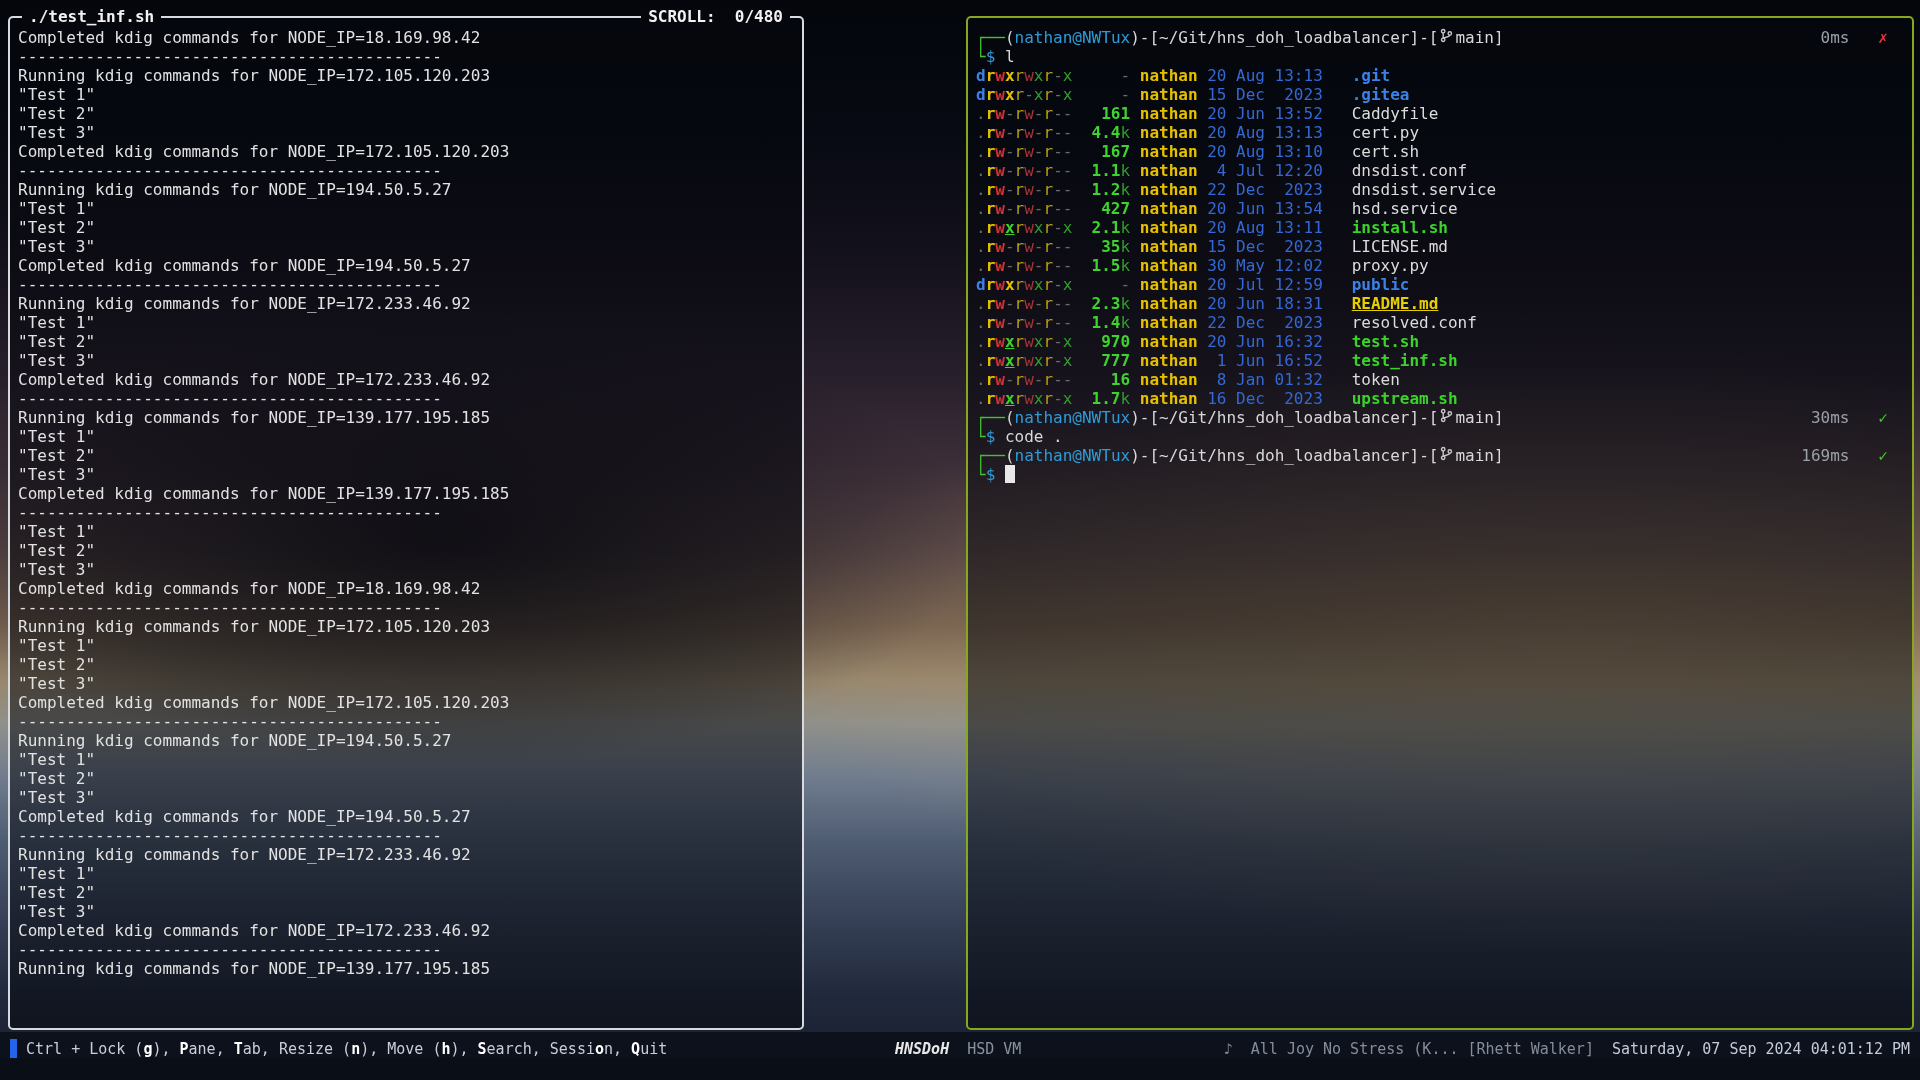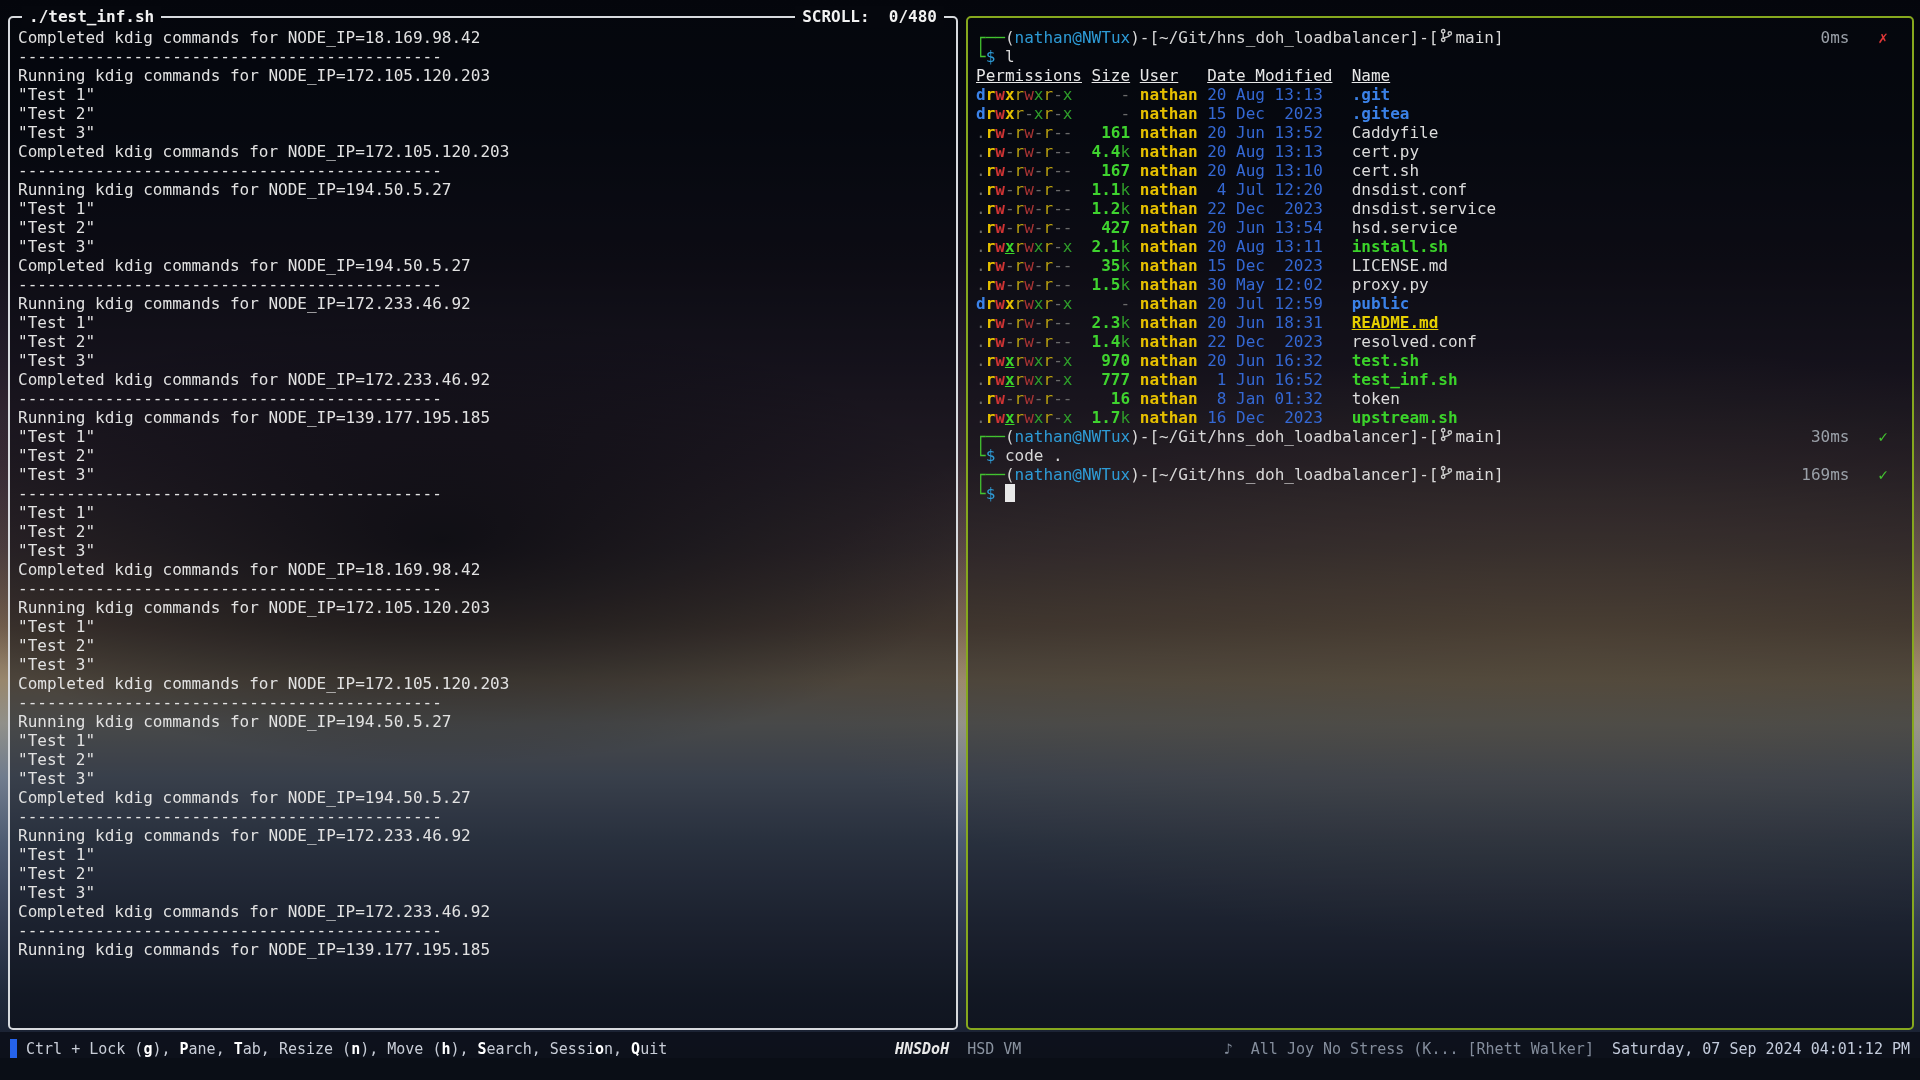--- a/index.html
+++ b/index.html
@@ -8,21 +8,21 @@
 
   .wallpaper{position:absolute;inset:0;background:
     radial-gradient(760px 320px at 23% 50%, rgba(8,8,16,.72), rgba(8,8,16,0) 70%),
     radial-gradient(1100px 420px at 82% 60%, rgba(208,176,120,.30), rgba(208,176,120,0) 72%),
     linear-gradient(180deg,#04060c 0%,#070a12 12%,#14111c 24%,#261e2b 34%,#3c2e38 43%,
       #564545 51%,#776250 58%,#98876d 63%,#90908a 67%,#707c8e 72%,#4e5c72 78%,
       #364056 85%,#212a3c 92%,#151b2b 100%)}
 
   .pane{position:absolute;top:16px;height:1014px;border:2px solid;border-radius:5px;
         background:rgba(6,8,13,.52)}
-  .pane-left{left:8px;width:950px;border-color:var(--border-white)}
+  .pane-left{left:8px;width:796px;border-color:var(--border-white)}
   .pane-right{left:966px;width:948px;border-color:var(--border-green)}
 
   .pane-top{position:absolute;top:-12px;left:12px;right:12px;display:flex;
             justify-content:space-between;pointer-events:none}
   .ptitle,.pscroll{background:#05070d;padding:0 7px;font-weight:bold;line-height:21px;white-space:pre}
   .pane-left .ptitle,.pane-left .pscroll{color:#f2f2f2}
   .pane-right .ptitle{color:var(--accent-green)}
   .pane-right .pscroll{color:var(--scroll-yellow)}
 
   .pane-body{position:absolute;inset:10px 6px 6px 8px;overflow:hidden;line-height:19px}
@@ -110,20 +110,21 @@
       <div class="tline">Running kdig commands for NODE_IP=172.233.46.92</div>
       <div class="tline">"Test 1"</div>
       <div class="tline">"Test 2"</div>
       <div class="tline">"Test 3"</div>
       <div class="tline">Completed kdig commands for NODE_IP=172.233.46.92</div>
       <div class="tline">--------------------------------------------</div>
       <div class="tline">Running kdig commands for NODE_IP=139.177.195.185</div>
       <div class="tline">"Test 1"</div>
       <div class="tline">"Test 2"</div>
       <div class="tline">"Test 3"</div>
+      <div class="tline">Completed kdig commands for NODE_IP=139.177.195.185</div>
       <div class="tline">--------------------------------------------</div>
       <div class="tline">"Test 1"</div>
       <div class="tline">"Test 2"</div>
       <div class="tline">"Test 3"</div>
       <div class="tline">Completed kdig commands for NODE_IP=18.169.98.42</div>
       <div class="tline">--------------------------------------------</div>
       <div class="tline">Running kdig commands for NODE_IP=172.105.120.203</div>
       <div class="tline">"Test 1"</div>
       <div class="tline">"Test 2"</div>
       <div class="tline">"Test 3"</div>
@@ -150,21 +151,20 @@
     <div id="cmd-block-0">
         <div class="tline pr-line"><span class="pr-green">┌──</span><span class="pr-wt">(</span><span class="pr-blue">nathan@NWTux</span><span class="pr-wt">)-[</span><span class="pr-wt">~/Git/hns_doh_loadbalancer</span><span class="pr-wt">]-[</span><span class="branch-icon"><svg width="13" height="15" viewBox="0 0 13 15" fill="none" stroke="#c9c9c9" stroke-width="1.4">
               <circle cx="3.2" cy="3.2" r="1.7"></circle>
               <circle cx="3.2" cy="11.8" r="1.7"></circle>
               <circle cx="9.8" cy="5.4" r="1.7"></circle>
               <path d="M3.2 4.9 v5.2 M9.8 7.1 c0 2.6 -6.6 1.6 -6.6 3.6"></path>
             </svg></span><span class="pr-wt">main</span><span class="pr-wt">]</span><span class="pr-right"><span class="dur">0ms</span><span>   </span><span class="mark-err">✗</span></span></div>
         <div class="tline"><span class="pr-green">└</span><span class="pr-blue">$</span><span class="pr-wt"> l</span></div>
       </div>
     <div id="listing">
-        <div class="tline row header-row"><span class="col-perm"><span class="hdr">Permissions</span></span><span class="col-size"><span class="hdr">Size</span></span><span class="col-user"><span class="hdr">User</span></span><span class="col-date"><span class="hdr">Date Modified</span></span><span class="col-name"><span class="hdr">Name</span></span></div>
         <div class="tline row"><span class="col-perm"><span class="cB">d</span><span class="cY">r</span><span class="cR">w</span><span class="cY">x</span><span class="cy">r</span><span class="cr">w</span><span class="cg">x</span><span class="cy">r</span><span class="cd">-</span><span class="cg">x</span></span><span class="col-size"><span class="cd">-</span></span><span class="col-user">nathan</span><span class="col-date">20 Aug 13:13</span><span class="col-name n-dir">.git</span></div>
         <div class="tline row"><span class="col-perm"><span class="cB">d</span><span class="cY">r</span><span class="cR">w</span><span class="cY">x</span><span class="cy">r</span><span class="cd">-</span><span class="cg">x</span><span class="cy">r</span><span class="cd">-</span><span class="cg">x</span></span><span class="col-size"><span class="cd">-</span></span><span class="col-user">nathan</span><span class="col-date">15 Dec  2023</span><span class="col-name n-dir">.gitea</span></div>
         <div class="tline row"><span class="col-perm"><span class="cd">.</span><span class="cY">r</span><span class="cR">w</span><span class="cd">-</span><span class="cy">r</span><span class="cr">w</span><span class="cd">-</span><span class="cy">r</span><span class="cd">-</span><span class="cd">-</span></span><span class="col-size"><span class="sz-num">161</span></span><span class="col-user">nathan</span><span class="col-date">20 Jun 13:52</span><span class="col-name n-file">Caddyfile</span></div>
         <div class="tline row"><span class="col-perm"><span class="cd">.</span><span class="cY">r</span><span class="cR">w</span><span class="cd">-</span><span class="cy">r</span><span class="cr">w</span><span class="cd">-</span><span class="cy">r</span><span class="cd">-</span><span class="cd">-</span></span><span class="col-size"><span class="sz-num">4.4</span><span class="sz-unit">k</span></span><span class="col-user">nathan</span><span class="col-date">20 Aug 13:13</span><span class="col-name n-file">cert.py</span></div>
         <div class="tline row"><span class="col-perm"><span class="cd">.</span><span class="cY">r</span><span class="cR">w</span><span class="cd">-</span><span class="cy">r</span><span class="cr">w</span><span class="cd">-</span><span class="cy">r</span><span class="cd">-</span><span class="cd">-</span></span><span class="col-size"><span class="sz-num">167</span></span><span class="col-user">nathan</span><span class="col-date">20 Aug 13:10</span><span class="col-name n-file">cert.sh</span></div>
         <div class="tline row"><span class="col-perm"><span class="cd">.</span><span class="cY">r</span><span class="cR">w</span><span class="cd">-</span><span class="cy">r</span><span class="cr">w</span><span class="cd">-</span><span class="cy">r</span><span class="cd">-</span><span class="cd">-</span></span><span class="col-size"><span class="sz-num">1.1</span><span class="sz-unit">k</span></span><span class="col-user">nathan</span><span class="col-date"> 4 Jul 12:20</span><span class="col-name n-file">dnsdist.conf</span></div>
         <div class="tline row"><span class="col-perm"><span class="cd">.</span><span class="cY">r</span><span class="cR">w</span><span class="cd">-</span><span class="cy">r</span><span class="cr">w</span><span class="cd">-</span><span class="cy">r</span><span class="cd">-</span><span class="cd">-</span></span><span class="col-size"><span class="sz-num">1.2</span><span class="sz-unit">k</span></span><span class="col-user">nathan</span><span class="col-date">22 Dec  2023</span><span class="col-name n-file">dnsdist.service</span></div>
         <div class="tline row"><span class="col-perm"><span class="cd">.</span><span class="cY">r</span><span class="cR">w</span><span class="cd">-</span><span class="cy">r</span><span class="cr">w</span><span class="cd">-</span><span class="cy">r</span><span class="cd">-</span><span class="cd">-</span></span><span class="col-size"><span class="sz-num">427</span></span><span class="col-user">nathan</span><span class="col-date">20 Jun 13:54</span><span class="col-name n-file">hsd.service</span></div>
         <div class="tline row"><span class="col-perm"><span class="cd">.</span><span class="cY">r</span><span class="cR">w</span><span class="cG">x</span><span class="cy">r</span><span class="cr">w</span><span class="cg">x</span><span class="cy">r</span><span class="cd">-</span><span class="cg">x</span></span><span class="col-size"><span class="sz-num">2.1</span><span class="sz-unit">k</span></span><span class="col-user">nathan</span><span class="col-date">20 Aug 13:11</span><span class="col-name n-exec">install.sh</span></div>
         <div class="tline row"><span class="col-perm"><span class="cd">.</span><span class="cY">r</span><span class="cR">w</span><span class="cd">-</span><span class="cy">r</span><span class="cr">w</span><span class="cd">-</span><span class="cy">r</span><span class="cd">-</span><span class="cd">-</span></span><span class="col-size"><span class="sz-num">35</span><span class="sz-unit">k</span></span><span class="col-user">nathan</span><span class="col-date">15 Dec  2023</span><span class="col-name n-file">LICENSE.md</span></div>

